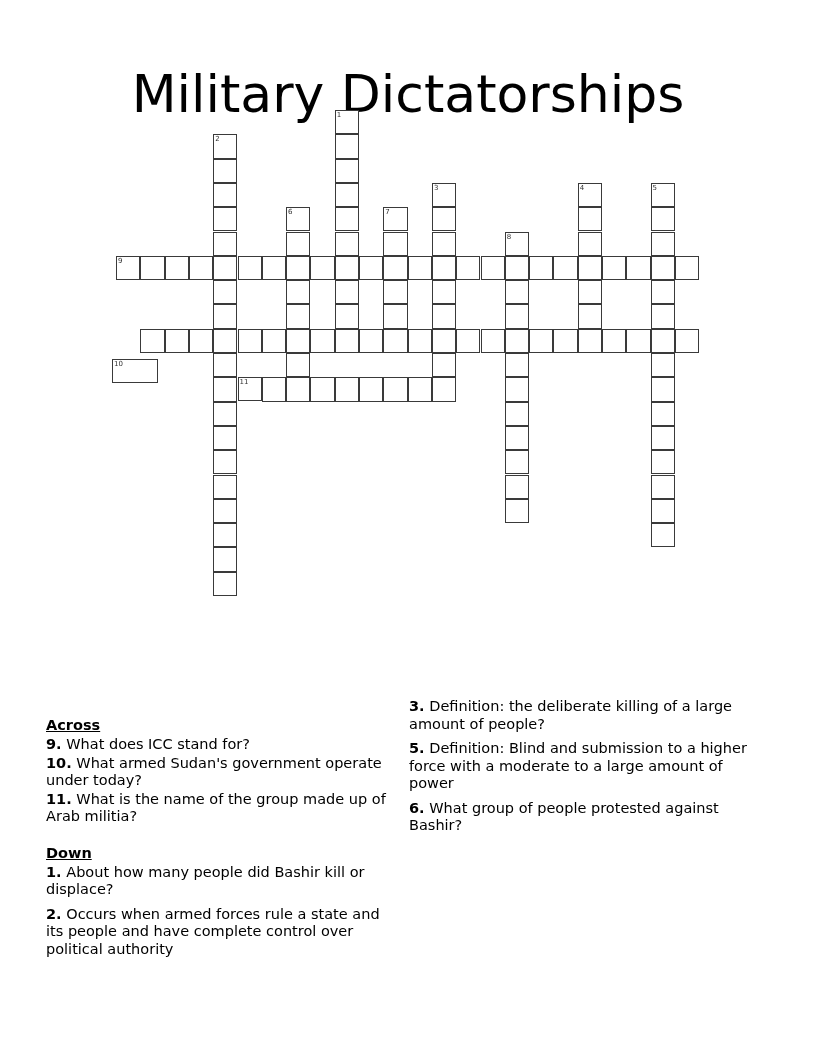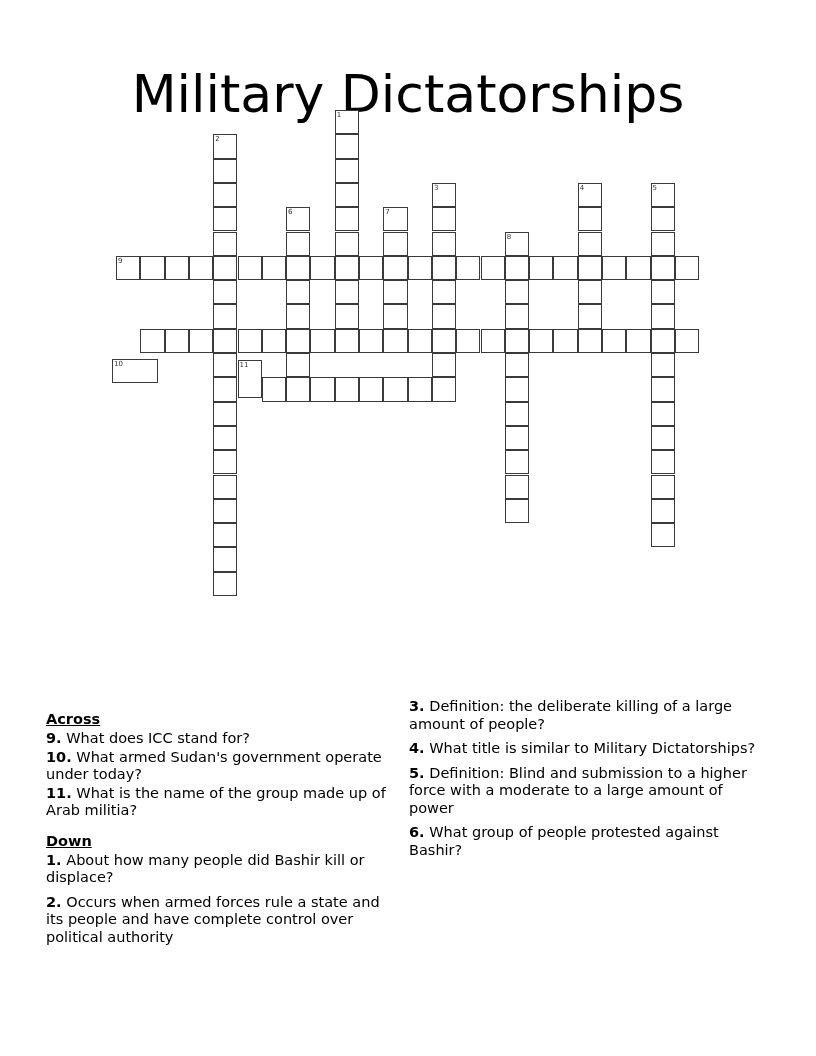--- a/index.html
+++ b/index.html
@@ -66,21 +66,21 @@
   #clue-col-right { left: 409px; }
   .clue-col {
     position: absolute;
     top: 698px;
   }
   .section-head {
     font-size: 14.5px;
     font-weight: bold;
     text-decoration: underline;
     line-height: 19px;
-    margin: 12px 0 1px 0;
+    margin: 18px 0 1px 0;
     font-family: "DejaVu Sans", sans-serif;
   }
   .clue {
     font-size: 14.5px;
     line-height: 17.5px;
     margin: 0 0 7px 0;
     font-family: "DejaVu Sans", sans-serif;
   }
   .clue.tight { margin-bottom: 1px; }
   .clue b {
@@ -225,21 +225,21 @@
       <div class="cell" style="left: 334.7px; top: 328.7px; width: 24.3px; height: 24.3px;"></div>
       <div class="cell" style="left: 359px; top: 328.7px; width: 24.3px; height: 24.3px;"></div>
       <div class="cell" style="left: 407.6px; top: 328.7px; width: 24.3px; height: 24.3px;"></div>
       <div class="cell" style="left: 456.2px; top: 328.7px; width: 24.3px; height: 24.3px;"></div>
       <div class="cell" style="left: 480.5px; top: 328.7px; width: 24.3px; height: 24.3px;"></div>
       <div class="cell" style="left: 529.1px; top: 328.7px; width: 24.3px; height: 24.3px;"></div>
       <div class="cell" style="left: 553.4px; top: 328.7px; width: 24.3px; height: 24.3px;"></div>
       <div class="cell" style="left: 602px; top: 328.7px; width: 24.3px; height: 24.3px;"></div>
       <div class="cell" style="left: 626.3px; top: 328.7px; width: 24.3px; height: 24.3px;"></div>
       <div class="cell" style="left: 674.9px; top: 328.7px; width: 24.3px; height: 24.3px;"></div>
-      <div class="cell" style="left: 237.5px; top: 360px; width: 24.3px; height: 38px;">
+      <div class="cell" style="left: 237.5px; top: 377px; width: 24.3px; height: 24px;">
         <span class="num">11</span>
       </div>
       <div class="cell" style="left: 261.8px; top: 377.3px; width: 24.3px; height: 24.3px;"></div>
       <div class="cell" style="left: 310.4px; top: 377.3px; width: 24.3px; height: 24.3px;"></div>
       <div class="cell" style="left: 334.7px; top: 377.3px; width: 24.3px; height: 24.3px;"></div>
       <div class="cell" style="left: 359px; top: 377.3px; width: 24.3px; height: 24.3px;"></div>
       <div class="cell" style="left: 383.3px; top: 377.3px; width: 24.3px; height: 24.3px;"></div>
       <div class="cell" style="left: 407.6px; top: 377.3px; width: 24.3px; height: 24.3px;"></div>
       <div class="cell" style="left: 431.9px; top: 377.3px; width: 24.3px; height: 24.3px;"></div>
     </div>
@@ -254,19 +254,18 @@
     <div class="section-head">Down</div>
     <div id="down-left-list">
         <p class="clue"><b>1.</b><span> About how many people did Bashir kill or displace?</span></p>
         <p class="clue"><b>2.</b><span> Occurs when armed forces rule a state and its people and have complete control over political authority</span></p>
       </div>
   </div>
 
   <div class="clue-col" id="clue-col-right">
     <div id="down-right-list">
         <p class="clue"><b>3.</b><span> Definition: the deliberate killing of a large amount of people?</span></p>
-        <p class="clue"><b>4.</b><span> What title is similar to Military Dictatorships?</span></p>
         <p class="clue"><b>5.</b><span> Definition: Blind and submission to a higher force with a moderate to a large amount of power</span></p>
         <p class="clue"><b>6.</b><span> What group of people protested against Bashir?</span></p>
       </div>
   </div>
 
 </div>
 
 </body></html>

